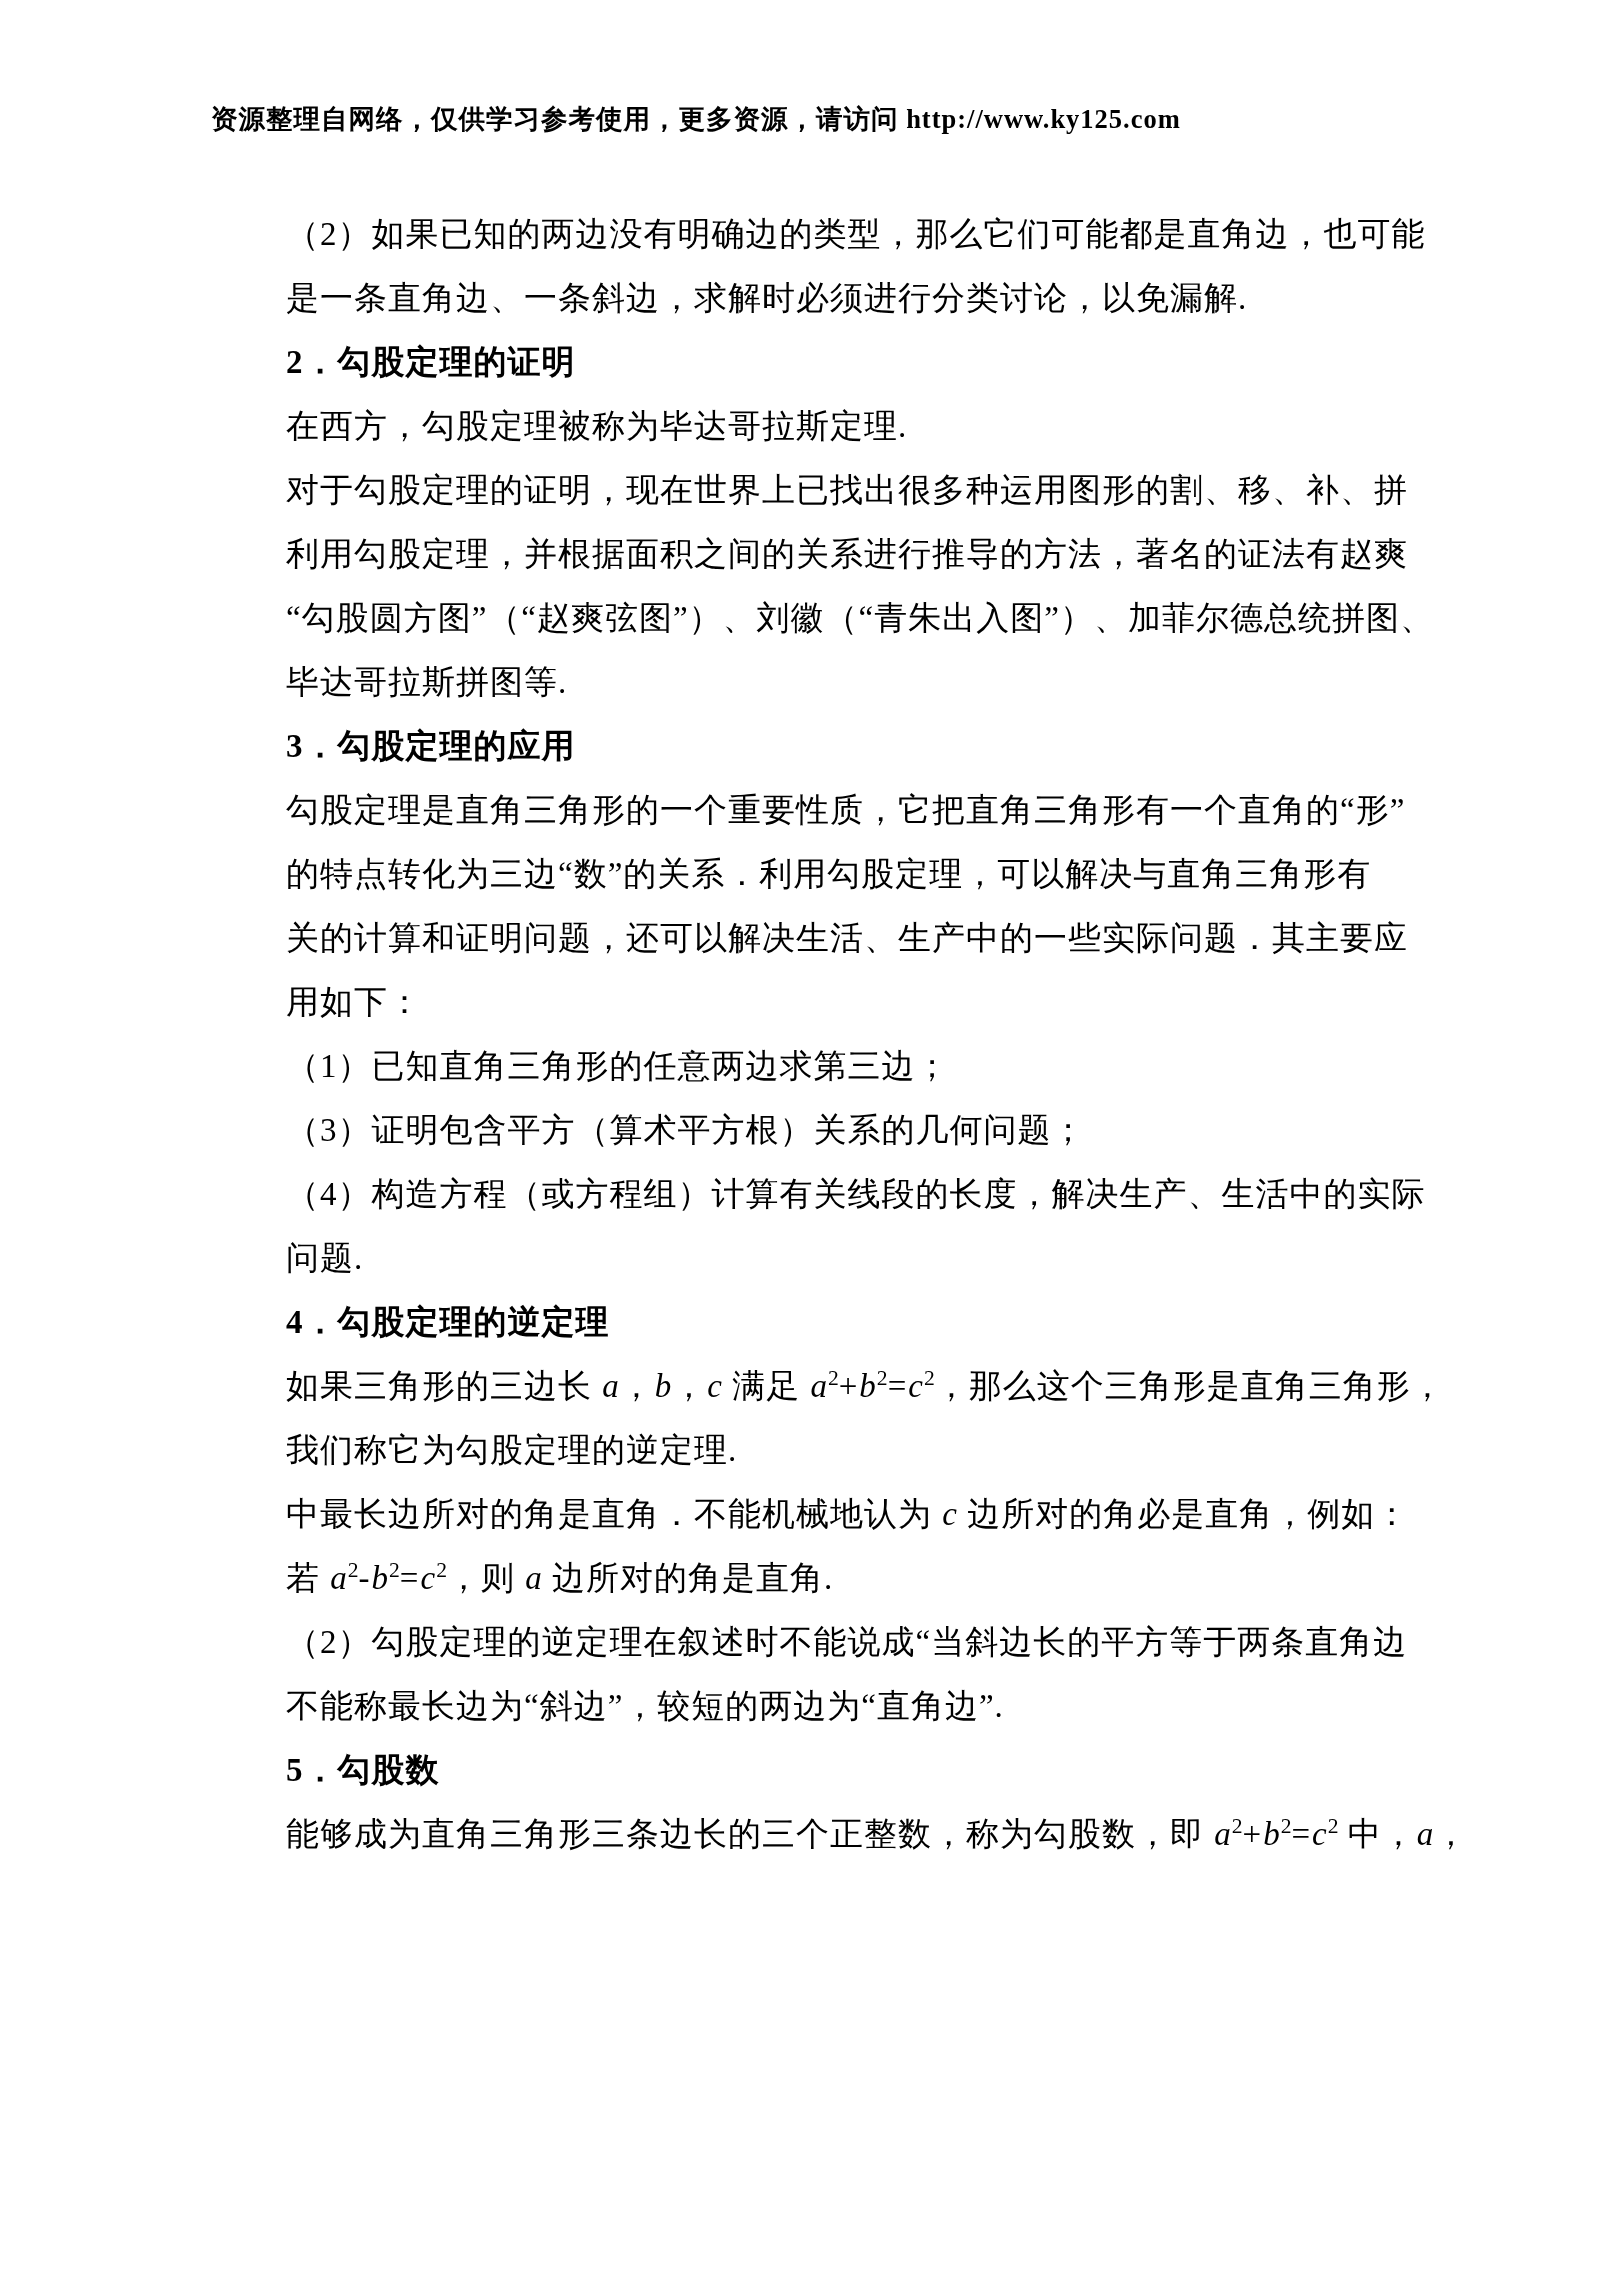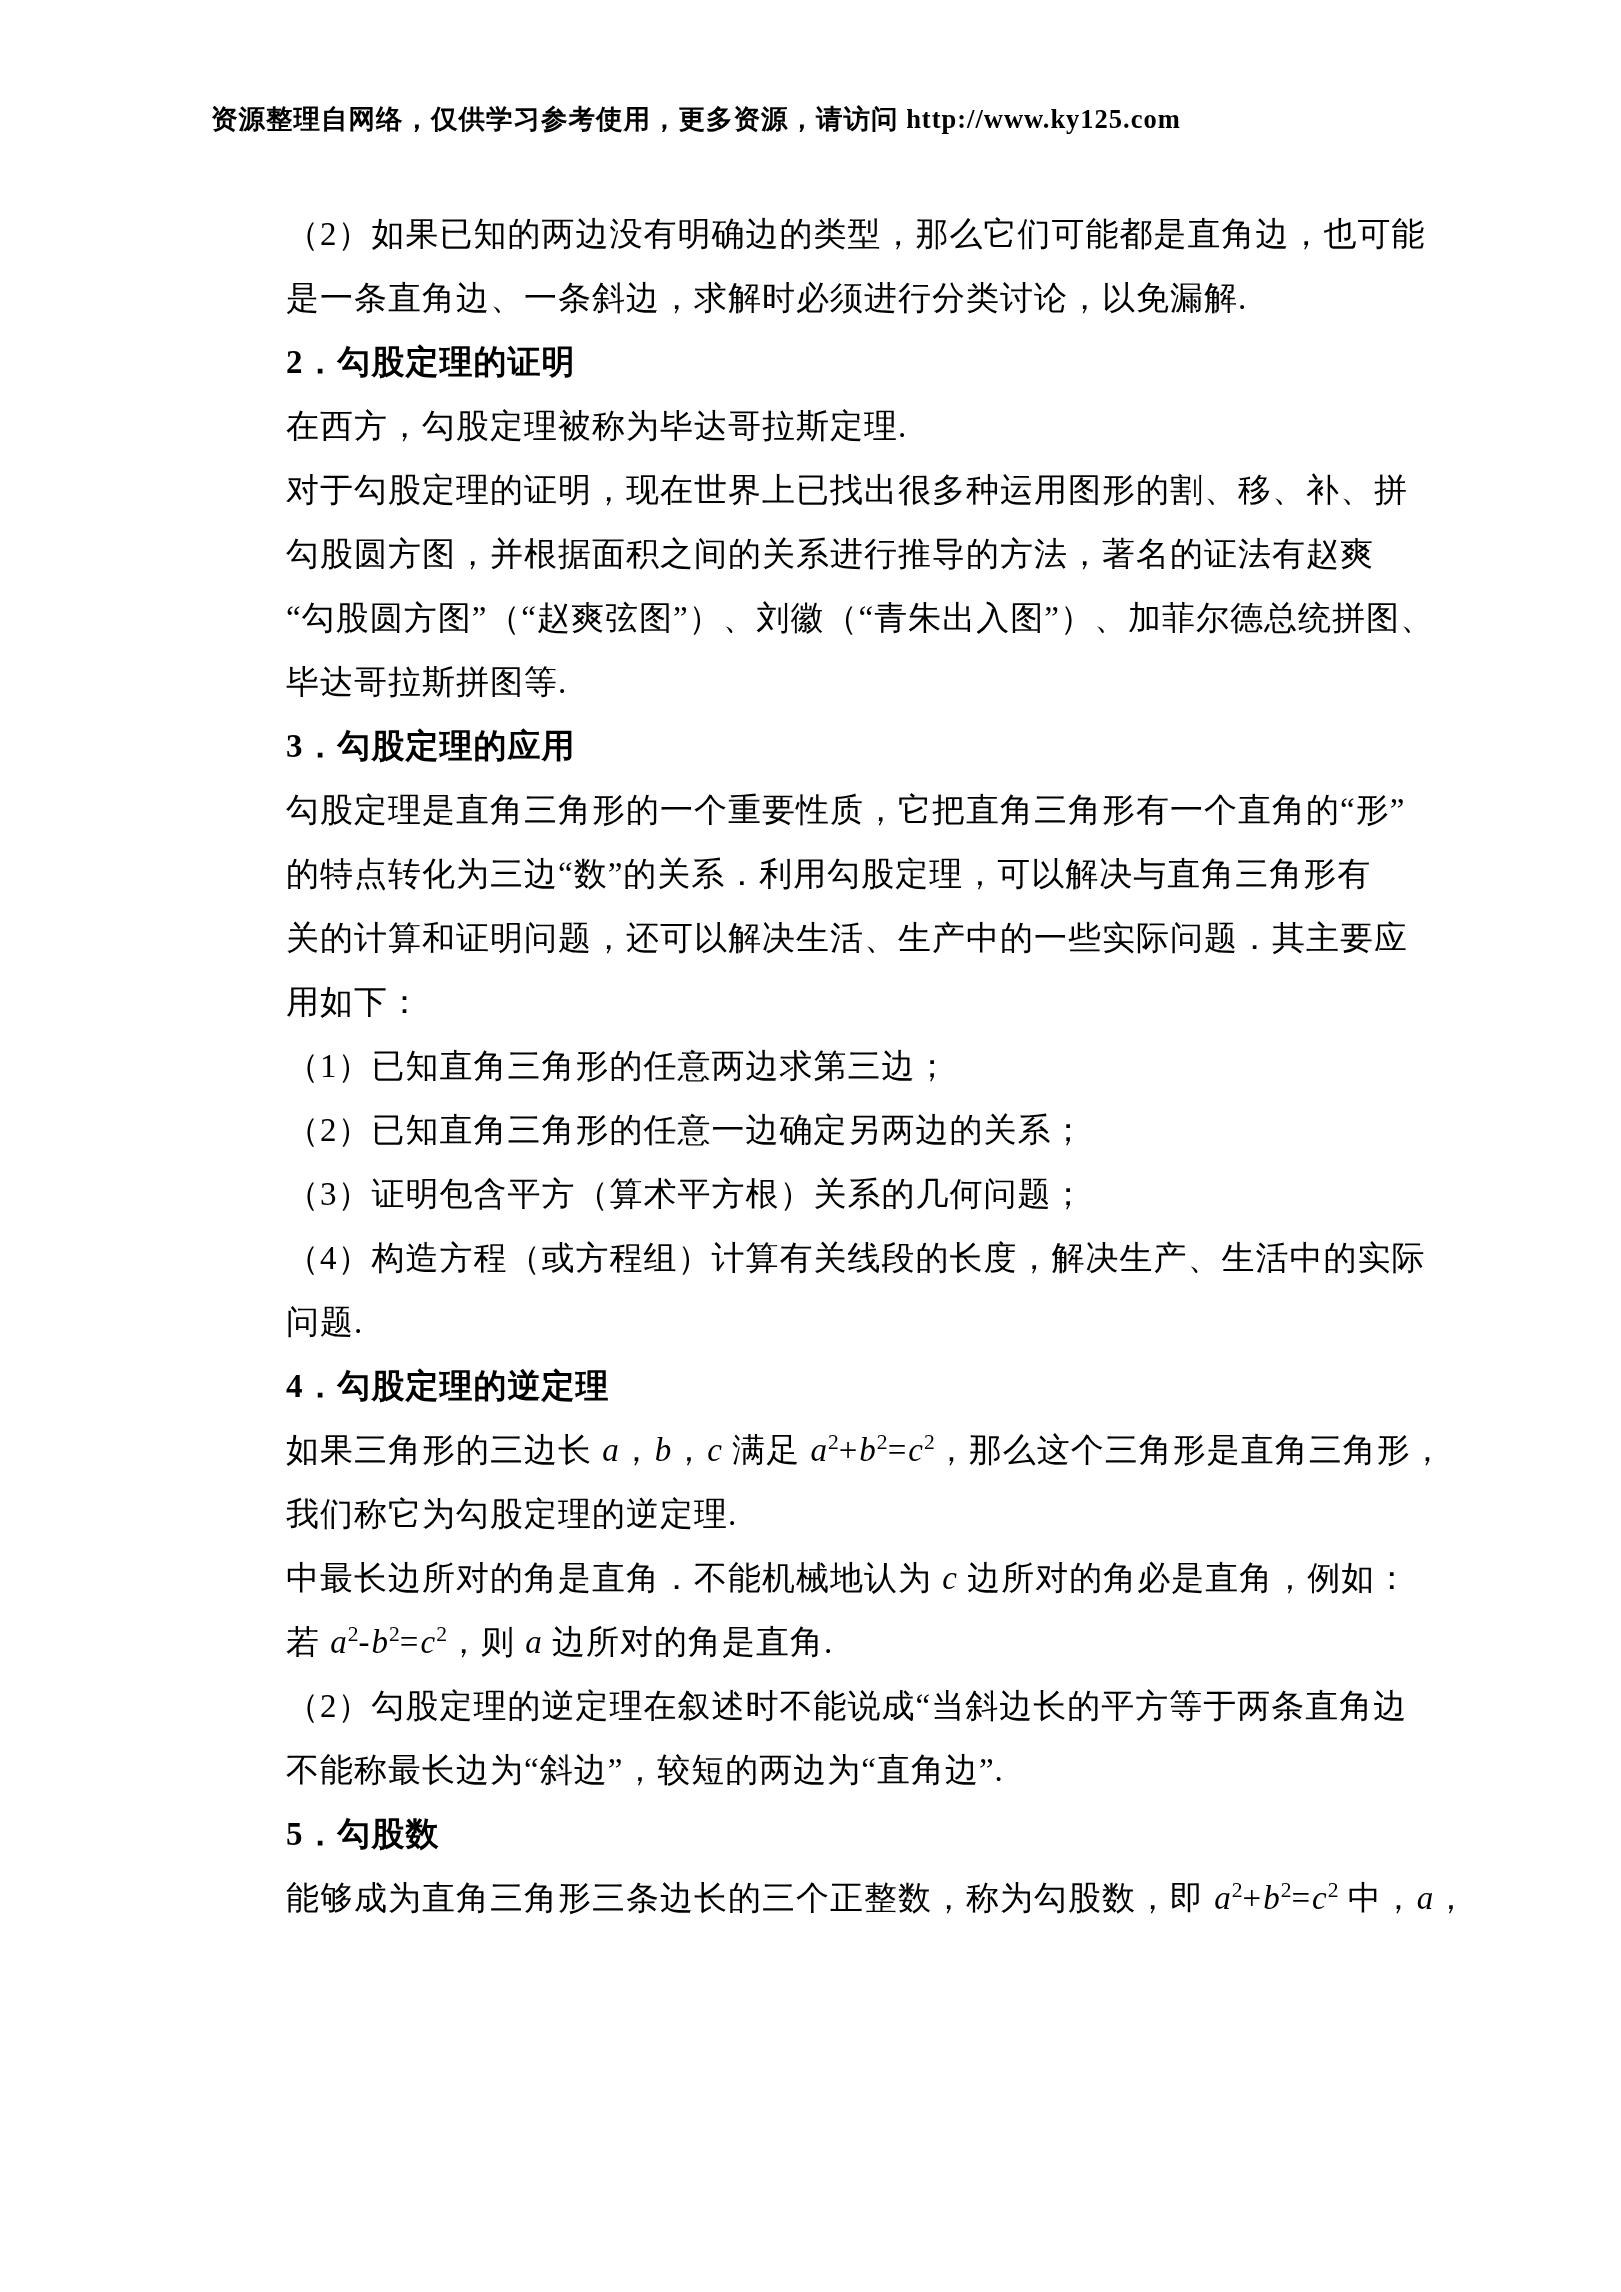--- a/index.html
+++ b/index.html
@@ -57,30 +57,29 @@
 <body>
 
 <div class="page-header">资源整理自网络，仅供学习参考使用，更多资源，请访问 http://www.ky125.com</div>
 
 <main class="doc-body">
     <p class="line body"><span>（2）如果已知的两边没有明确边的类型，那么它们可能都是直角边，也可能</span></p>
     <p class="line body"><span>是一条直角边、一条斜边，求解时必须进行分类讨论，以免漏解.</span></p>
     <p class="line heading"><span>2．勾股定理的证明</span></p>
     <p class="line body"><span>在西方，勾股定理被称为毕达哥拉斯定理.</span></p>
     <p class="line body"><span>对于勾股定理的证明，现在世界上已找出很多种运用图形的割、移、补、拼</span></p>
-    <p class="line body"><span>勾股圆方图，并根据面积之间的关系进行推导的方法，著名的证法有赵爽</span></p>
+    <p class="line body"><span>利用勾股定理，并根据面积之间的关系进行推导的方法，著名的证法有赵爽</span></p>
     <p class="line body"><span>“勾股圆方图”（“赵爽弦图”）、刘徽（“青朱出入图”）、加菲尔德总统拼图、</span></p>
     <p class="line body"><span>毕达哥拉斯拼图等.</span></p>
     <p class="line heading"><span>3．勾股定理的应用</span></p>
     <p class="line body"><span>勾股定理是直角三角形的一个重要性质，它把直角三角形有一个直角的“形”</span></p>
     <p class="line body"><span>的特点转化为三边“数”的关系．利用勾股定理，可以解决与直角三角形有</span></p>
     <p class="line body"><span>关的计算和证明问题，还可以解决生活、生产中的一些实际问题．其主要应</span></p>
     <p class="line body"><span>用如下：</span></p>
     <p class="line body"><span>（1）已知直角三角形的任意两边求第三边；</span></p>
-    <p class="line body"><span>（2）已知直角三角形的任意一边确定另两边的关系；</span></p>
     <p class="line body"><span>（3）证明包含平方（算术平方根）关系的几何问题；</span></p>
     <p class="line body"><span>（4）构造方程（或方程组）计算有关线段的长度，解决生产、生活中的实际</span></p>
     <p class="line body"><span>问题.</span></p>
     <p class="line heading"><span>4．勾股定理的逆定理</span></p>
     <p class="line body"><span>如果三角形的三边长 </span><span class="math-var">a</span><span>，</span><span class="math-var">b</span><span>，</span><span class="math-var">c</span><span> 满足 </span><span class="math-var">a</span><span class="sup">2</span><span>+</span><span class="math-var">b</span><span class="sup">2</span><span>=</span><span class="math-var">c</span><span class="sup">2</span><span>，那么这个三角形是直角三角形，</span></p>
     <p class="line body"><span>我们称它为勾股定理的逆定理.</span></p>
     <p class="line body"><span>中最长边所对的角是直角．不能机械地认为 </span><span class="math-var">c</span><span> 边所对的角必是直角，例如：</span></p>
     <p class="line body"><span>若 </span><span class="math-var">a</span><span class="sup">2</span><span>-</span><span class="math-var">b</span><span class="sup">2</span><span>=</span><span class="math-var">c</span><span class="sup">2</span><span>，则 </span><span class="math-var">a</span><span> 边所对的角是直角.</span></p>
     <p class="line body"><span>（2）勾股定理的逆定理在叙述时不能说成“当斜边长的平方等于两条直角边</span></p>
     <p class="line body"><span>不能称最长边为“斜边”，较短的两边为“直角边”.</span></p>

